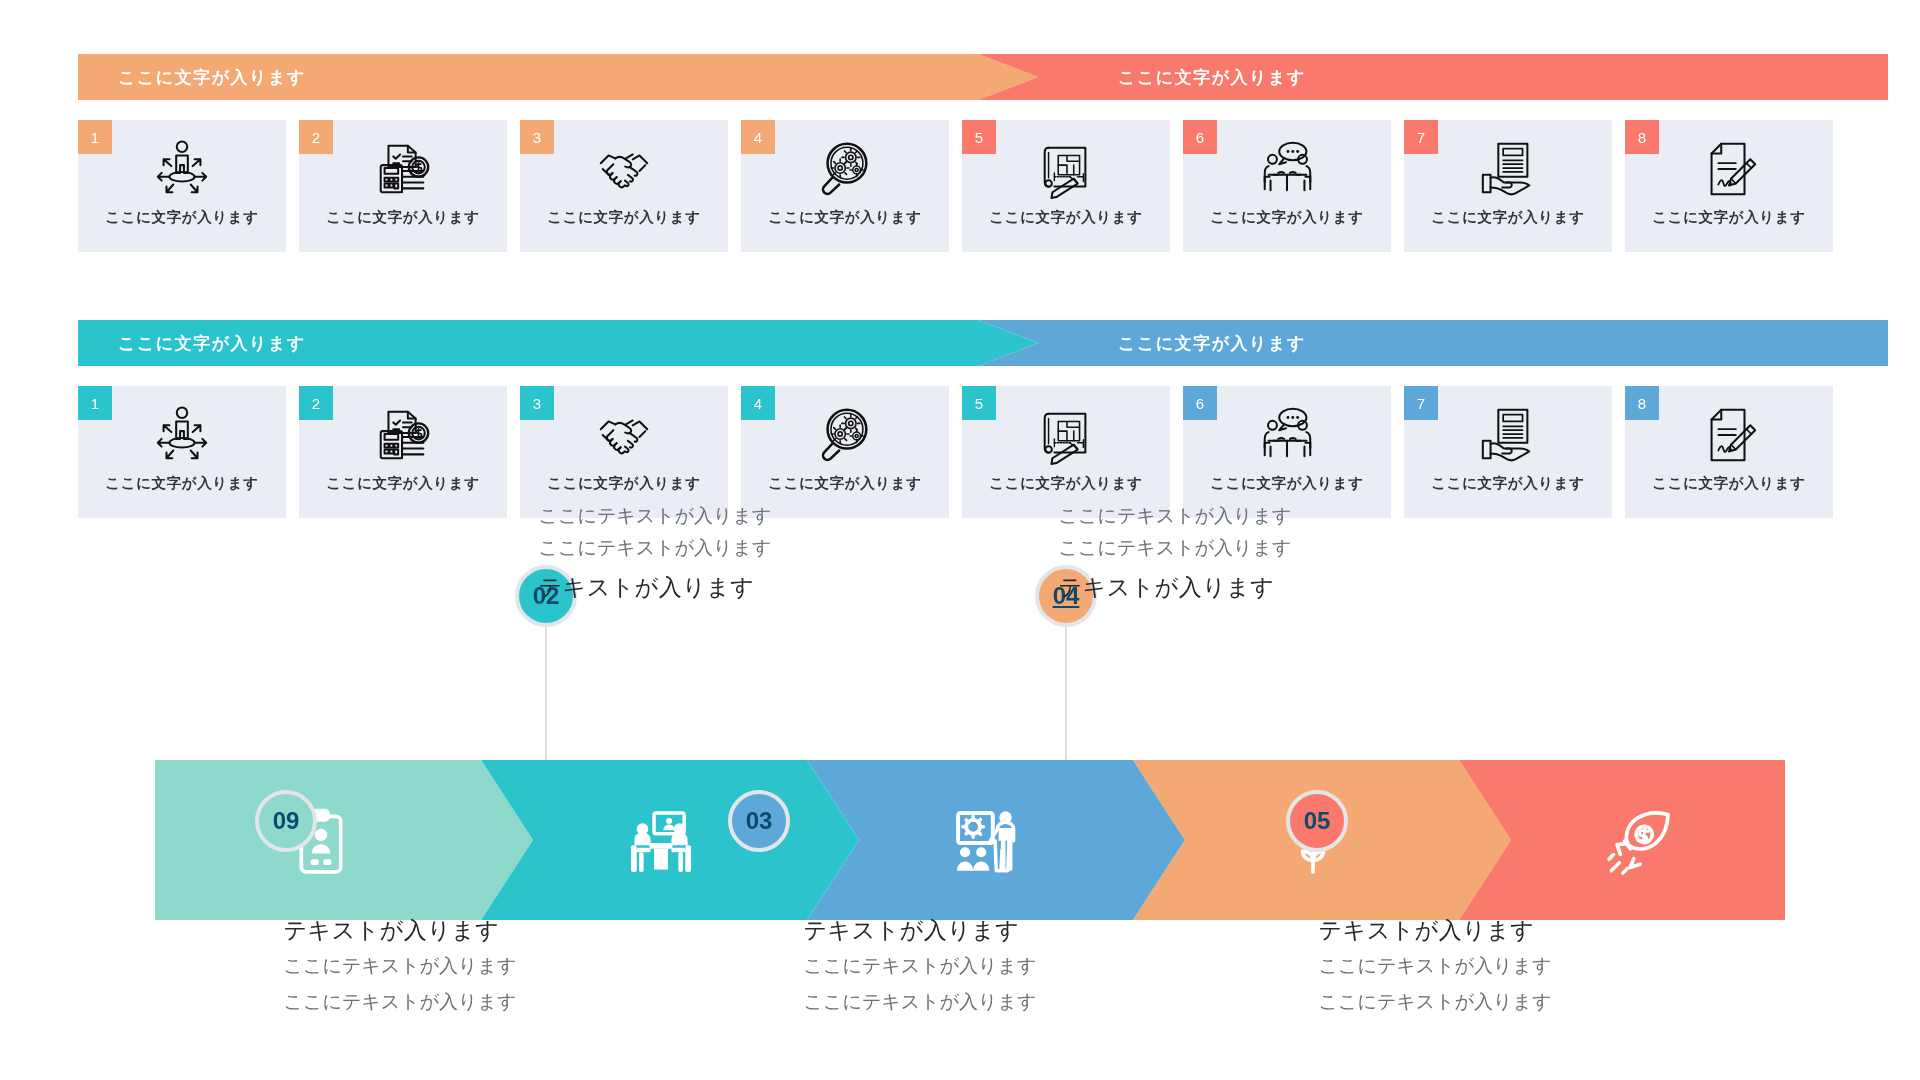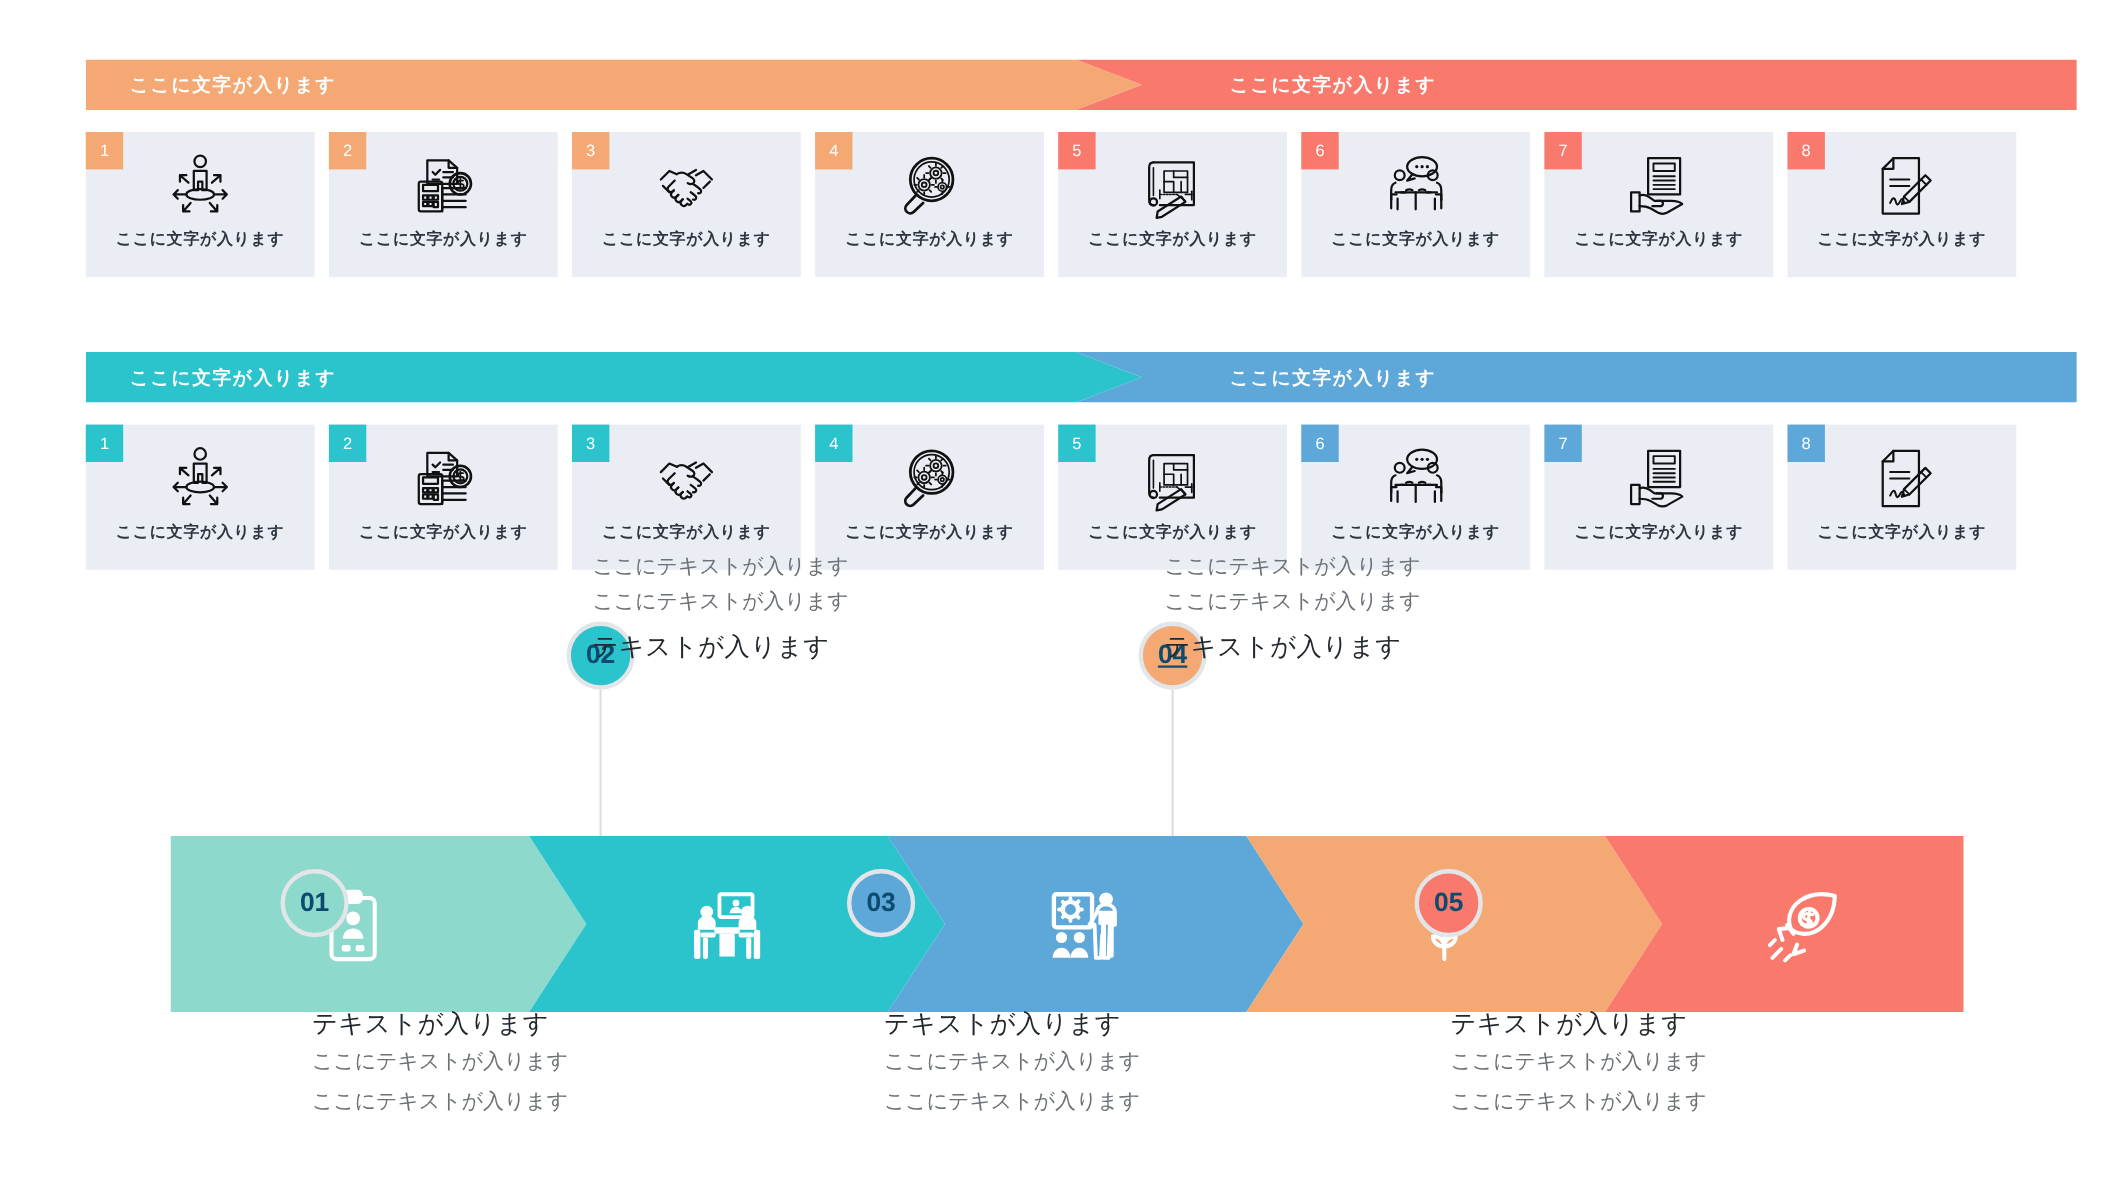--- a/index.html
+++ b/index.html
@@ -520,35 +520,35 @@
      <path d="M39 21h-5a2.2 2.2 0 000 4.4h2.4a2.2 2.2 0 010 4.4h-5M36 19v11" transform="rotate(8 32 28)" stroke-width="2.4"></path>
      <path d="M22 34l-8 2 4 8" transform="rotate(8 32 28)"></path>
      <path d="M30 46l-2 8 8-4" transform="rotate(8 32 28)"></path>
      <path d="M8 56l7-7M6 46l4-4M18 58l4-4" stroke-width="3"></path>
    </svg>
             </div></foreignObject>
         </g>
     </svg>
     <div class="step-texts" id="step-texts">
         <div class="connector" style="left: 285px; top: 330px;"></div>
-        <div class="step-badge" style="background: rgb(141, 217, 203); left: 255px; top: 200px;">01</div>
+        <div class="step-badge" style="background: rgb(141, 217, 203); left: 255px; top: 200px;">09</div>
         <div class="txt-block txt-below" style="left: 400px; text-align: left; transform: translateX(-50%); top: 325px;">
           <div class="txt-title">テキストが入ります</div>
           <div class="txt-sub">ここにテキストが入ります</div>
           <div class="txt-sub">ここにテキストが入ります</div>
         </div>
         <div class="connector" style="left: 545px; top: 37px; height: 133px;"></div>
         <div class="step-badge" style="background: rgb(43, 195, 204); left: 515px; top: -25px;">02</div>
         <div class="txt-block txt-above" style="left: 655px; text-align: left; transform: translateX(-50%); top: -90px;">
           <div class="txt-sub">ここにテキストが入ります</div>
           <div class="txt-sub">ここにテキストが入ります</div>
           <div class="txt-title">テキストが入ります</div>
         </div>
         <div class="connector" style="left: 800px; top: 330px;"></div>
-        <div class="step-badge" style="background: rgb(93, 168, 216); left: 770px; top: 200px;">03</div>
+        <div class="step-badge" style="background: rgb(93, 168, 216); left: 728px; top: 200px;">03</div>
         <div class="txt-block txt-below" style="left: 920px; text-align: left; transform: translateX(-50%); top: 325px;">
           <div class="txt-title">テキストが入ります</div>
           <div class="txt-sub">ここにテキストが入ります</div>
           <div class="txt-sub">ここにテキストが入ります</div>
         </div>
         <div class="connector" style="left: 1065px; top: 37px; height: 133px;"></div>
         <div class="step-badge" style="background: rgb(244, 169, 116); left: 1035px; top: -25px; text-decoration: underline;">04</div>
         <div class="txt-block txt-above" style="left: 1175px; text-align: left; transform: translateX(-50%); top: -90px;">
           <div class="txt-sub">ここにテキストが入ります</div>
           <div class="txt-sub">ここにテキストが入ります</div>

